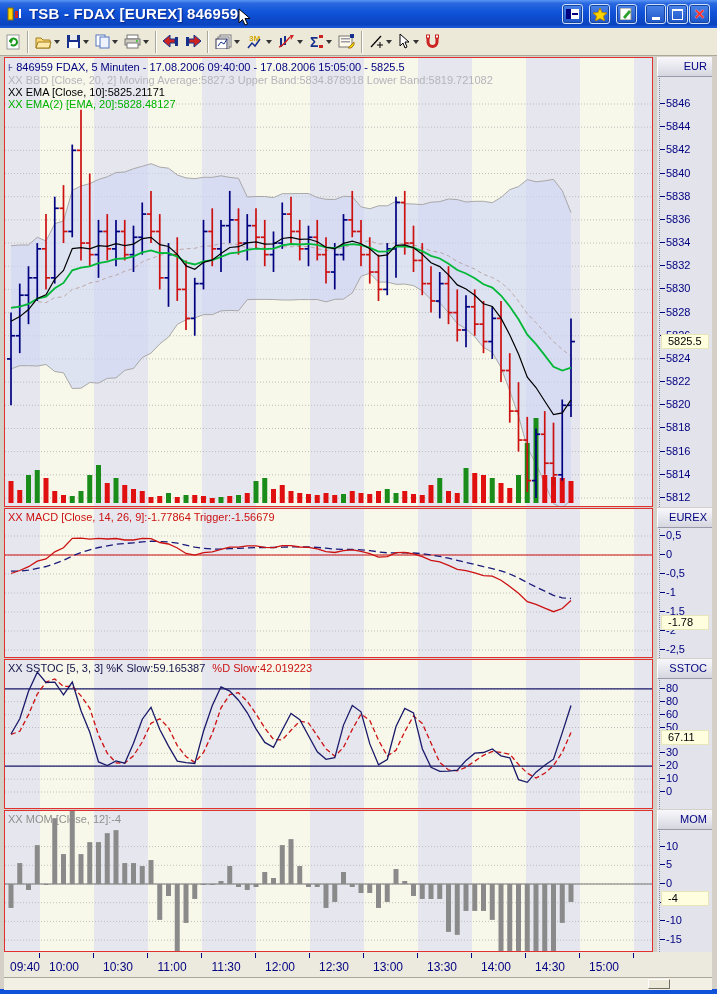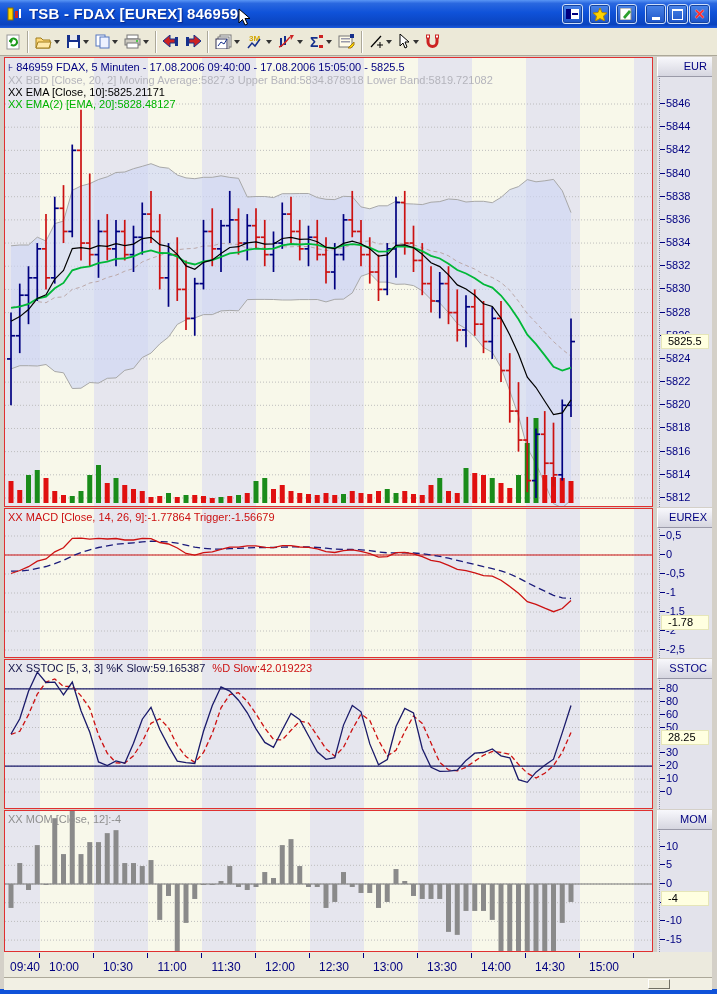--- a/index.html
+++ b/index.html
@@ -741,21 +741,21 @@
           <div class="tick-dash" style="top: 48.5px;"></div>
           <div class="axis-tick" style="top: 42.5px;">50</div>
           <div class="tick-dash" style="top: 74.3px;"></div>
           <div class="axis-tick" style="top: 68.3px;">30</div>
           <div class="tick-dash" style="top: 87.2px;"></div>
           <div class="axis-tick" style="top: 81.2px;">20</div>
           <div class="tick-dash" style="top: 100.1px;"></div>
           <div class="axis-tick" style="top: 94.1px;">10</div>
           <div class="tick-dash" style="top: 113px;"></div>
           <div class="axis-tick" style="top: 107px;">0</div>
-          <div class="axis-hl" style="top: 51.7942px;">28.25</div>
+          <div class="axis-hl" style="top: 51.7942px;">67.11</div>
         </div>
     </div>
     <div class="axis-strip" id="ax-mom" style="top:754px;height:142px;">
       <div class="axis-head">MOM</div>
       <div class="ticks" id="ax-mom-ticks">
           <div class="tick-dash" style="top: 16.6px;"></div>
           <div class="axis-tick" style="top: 10.6px;">10</div>
           <div class="tick-dash" style="top: 35.3px;"></div>
           <div class="axis-tick" style="top: 29.3px;">5</div>
           <div class="tick-dash" style="top: 54px;"></div>

